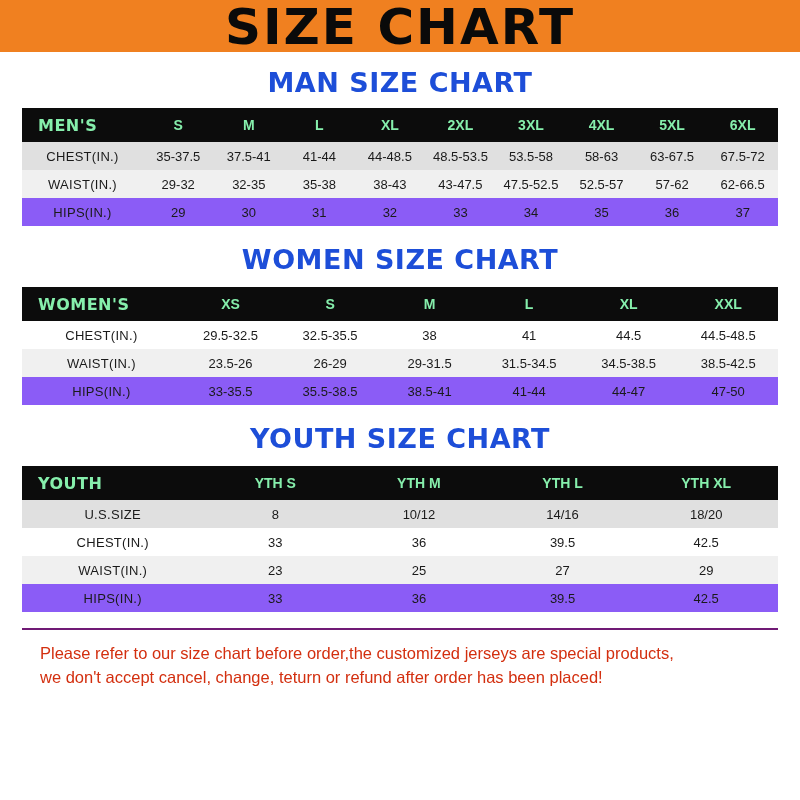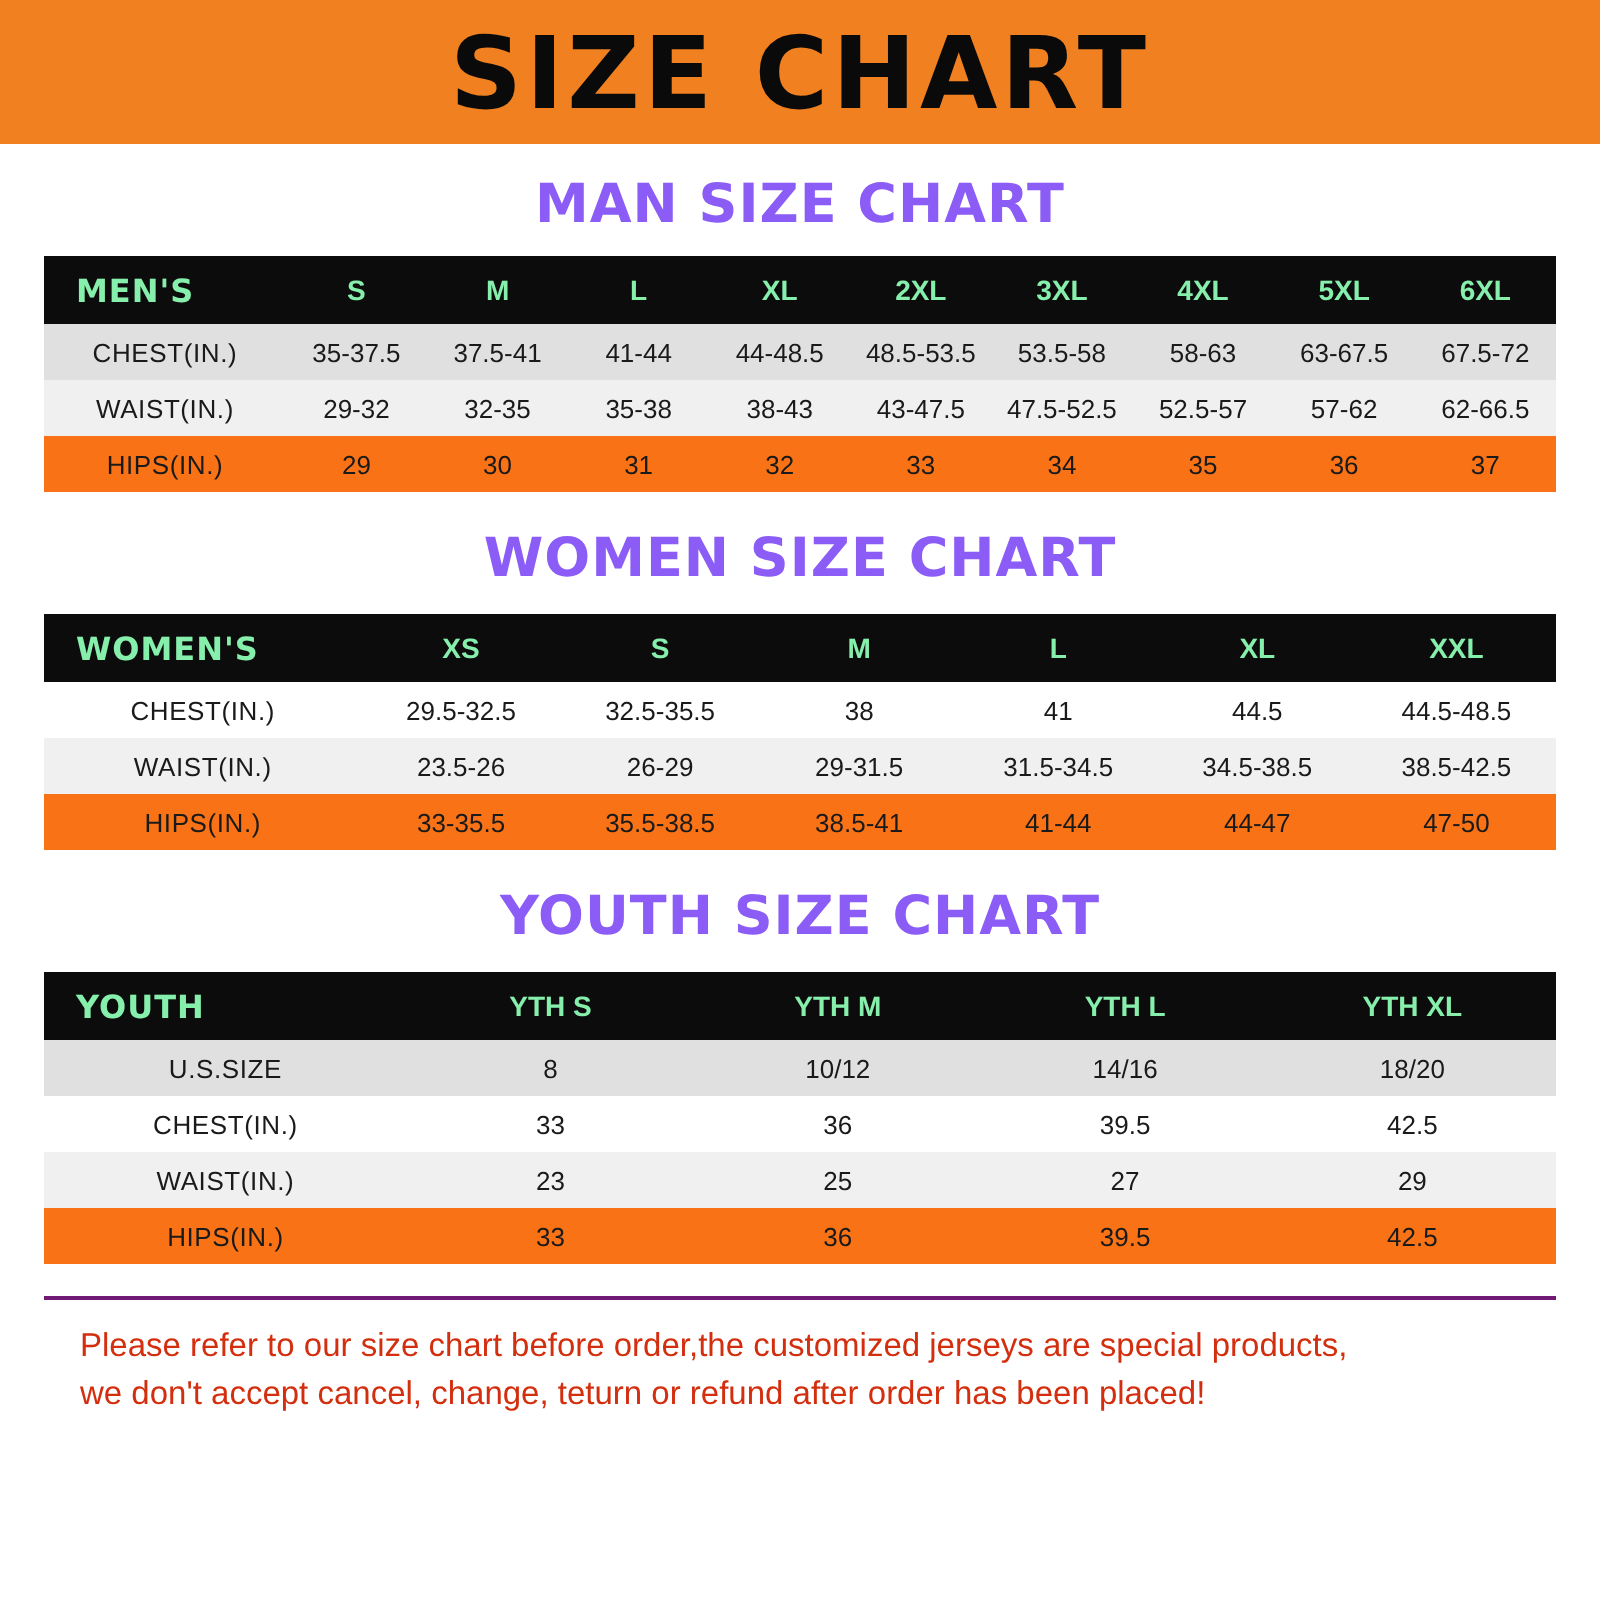--- a/index.html
+++ b/index.html
@@ -15,21 +15,21 @@
     position: relative;
     width: 800px;
     height: 800px;
     background: #ffffff;
     overflow: hidden;
   }
   
   .banner {
     position: relative;
     width: 100%;
-    height: 72px;
+    height: 52px;
     background: #f08020;
     display: flex;
     align-items: center;
     justify-content: center;
   }
   .banner-left, .banner-right {
     position: absolute;
     top: 0;
     height: 100%;
     width: 112px;
@@ -49,21 +49,21 @@
     white-space: nowrap;
   }
   .content {
     padding: 0 22px;
   }
   .section-title {
     text-align: center;
     font-family: "DejaVu Sans", sans-serif;
     font-weight: bold;
     font-size: 27px;
-    color: #8b5cf6;
+    color: #1d4ed8;
     letter-spacing: 0.5px;
     margin: 0;
   }
   .t1-title { padding-top: 15px; padding-bottom: 10px; }
   .t2-title { padding-top: 18px; padding-bottom: 12px; }
   .t3-title { padding-top: 18px; padding-bottom: 12px; }
 
   table.size-table {
     width: 100%;
     border-collapse: collapse;
@@ -93,21 +93,21 @@
     font-family: "DejaVu Sans", sans-serif;
     font-size: 16px;
     letter-spacing: 0.5px;
   }
   table.size-table tbody td:first-child {
     font-size: 13px;
     letter-spacing: 0.3px;
   }
   tr.row-light td { background: #e0e0e0; }
   tr.row-lighter td { background: #f0f0f0; }
-  tr.row-grey td { background: #f97316; }
+  tr.row-grey td { background: #8b5cf6; }
   tr.row-white td { background: #ffffff; }
 
   
   .men-col-0 { width: 16%; }
   .women-col-0 { width: 21%; }
   .youth-col-0 { width: 24%; margin-top: 40px; }
 
   .footer-note {
     margin-top: 16px;
     padding: 12px 18px 0 18px;

